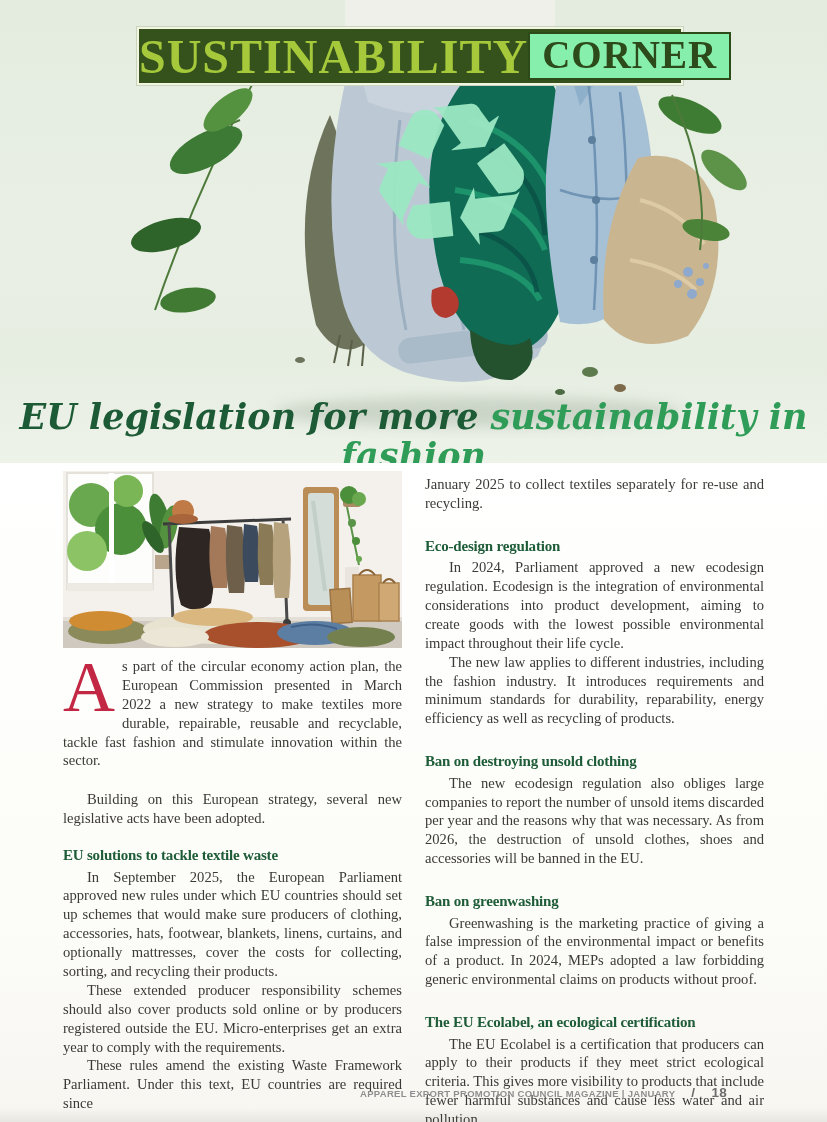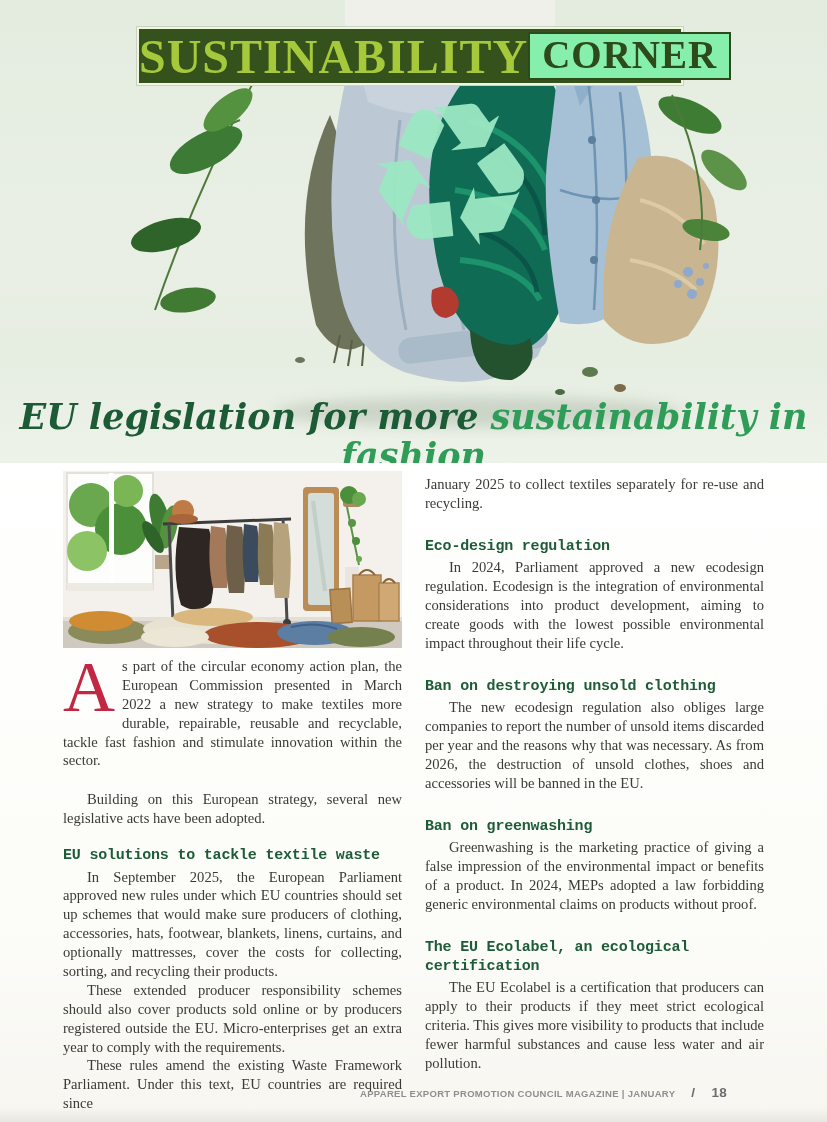--- a/index.html
+++ b/index.html
@@ -51,21 +51,20 @@
   .cols { display:flex; gap:23px; }
   .col { width:339px; color:#3b3a36; font-size:14.6px; line-height:1.295; }
   .photo { width:339px; height:177px; margin-bottom:9px; display:block; }
   p.para { text-align:justify; text-indent:24px; }
   p.para.noindent { text-indent:0; }
   p.gap-before { margin-top:17px; }
   h3.subhead {
     margin-top:18px; margin-bottom:2px;
     font-size:15px; font-weight:bold; color:#1e5c38;
     letter-spacing:-0.2px;
-    font-family:Liberation Mono, monospace;
   }
   .intro { text-align:justify; margin-top:2px; }
   .dropcap {
     float:left; font-family:"Liberation Serif", serif;
     font-size:72px; line-height:56px; color:#c22743;
     padding:2px 7px 0 0; font-weight:normal;
   }
   
   .footer {
     position:absolute; right:100px; bottom:22px;
@@ -281,20 +280,21 @@
         <p class="para">In September 2025, the European Parliament approved new rules under which EU countries should set up schemes that would make sure producers of clothing, accessories, hats, footwear, blankets, linens, curtains, and optionally mattresses, cover the costs for collecting, sorting, and recycling their products.</p>
         <p class="para">These extended producer responsibility schemes should also cover products sold online or by producers registered outside the EU. Micro-enterprises get an extra year to comply with the requirements.</p>
         <p class="para">These rules amend the existing Waste Framework Parliament. Under this text, EU countries are required since</p>
       </div>
 
       <div class="col">
         <p class="para noindent" style="margin-top:4px">January 2025 to collect textiles separately for re-use and recycling.</p>
 
         <h3 class="subhead" style="margin-top:24px">Eco-design regulation</h3>
         <p class="para">In 2024, Parliament approved a new ecodesign regulation. Ecodesign is the integration of environmental considerations into product development, aiming to create goods with the lowest possible environmental impact throughout their life cycle.</p>
+        <p class="para">The new law applies to different industries, including the fashion industry. It introduces requirements and minimum standards for durability, reparability, energy efficiency as well as recycling of products.</p>
 
         <h3 class="subhead" style="margin-top:24px">Ban on destroying unsold clothing</h3>
         <p class="para">The new ecodesign regulation also obliges large companies to report the number of unsold items discarded per year and the reasons why that was necessary. As from 2026, the destruction of unsold clothes, shoes and accessories will be banned in the EU.</p>
 
         <h3 class="subhead" style="margin-top:24px">Ban on greenwashing</h3>
         <p class="para">Greenwashing is the marketing practice of giving a false impression of the environmental impact or benefits of a product. In 2024, MEPs adopted a law forbidding generic environmental claims on products without proof.</p>
 
         <h3 class="subhead" style="margin-top:24px">The EU Ecolabel, an ecological certification</h3>
         <p class="para">The EU Ecolabel is a certification that producers can apply to their products if they meet strict ecological criteria. This gives more visibility to products that include fewer harmful substances and cause less water and air pollution.</p>
       </div>

